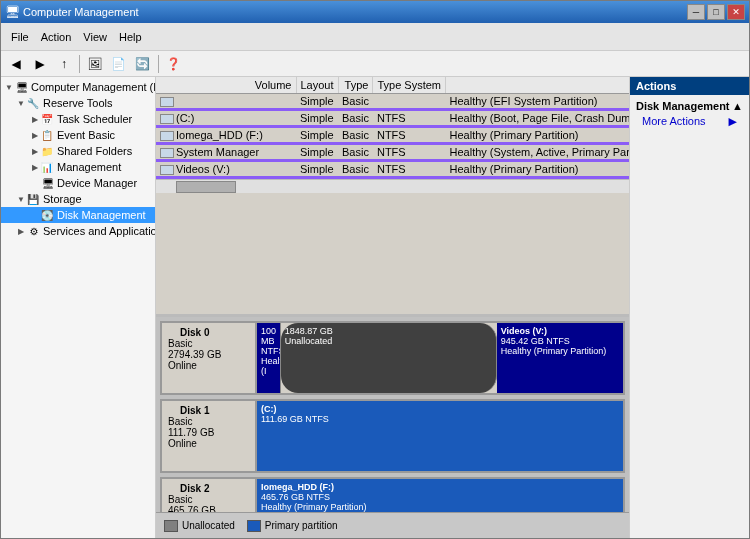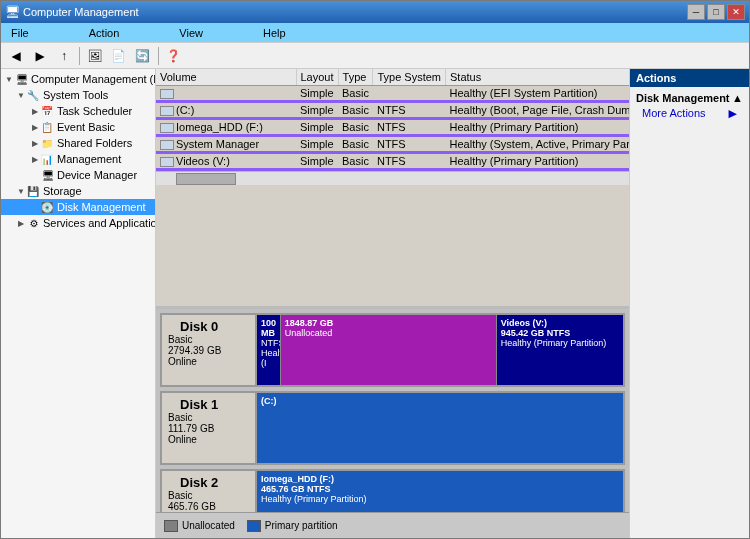--- a/index.html
+++ b/index.html
@@ -54,28 +54,27 @@
       border: 1px solid #888;
       font-size: 9px;
       cursor: pointer;
       display: flex;
       align-items: center;
       justify-content: center;
       color: #000;
     }
     .title-btn.close { background: #c84444; color: white; }
     .menu-bar {
-      background: #7dd3fc;
-      height: 20px;
+      background: #e5e5e5;
+      height: 28px;
       display: flex;
       align-items: center;
       padding: 0 4px;
       border-bottom: 1px solid #ccc;
       flex-shrink: 0;
-      gap: 48px;
     }
     .menu-item {
       padding: 2px 6px;
       cursor: pointer;
       font-size: 11px;
     }
     .toolbar {
       background: #f0f0f0;
       height: 26px;
       display: flex;
@@ -160,21 +159,21 @@
     .disk-table {
       width: 100%;
       border-collapse: collapse;
       font-size: 11px;
     }
     .disk-table th {
       background: #e8e8e8;
       border-right: 1px solid #ccc;
       border-bottom: 1px solid #999;
       padding: 2px 4px;
-      text-align: left;
+      text-align: right;
       font-weight: normal;
       white-space: nowrap;
       position: sticky;
       top: 0;
     }
     .disk-table td {
       padding: 1px 4px;
       border-bottom: 3px solid #8b5cf6;
       white-space: nowrap;
       vertical-align: middle;
@@ -209,41 +208,41 @@
       display: flex;
       flex-direction: row;
     }
     .disk-info {
       width: 95px;
       padding: 4px 6px;
       font-size: 10px;
       flex-shrink: 0;
       border-right: 2px solid #999;
     }
-    .disk-info-title { font-weight: bold; font-size: 13px; padding-left: 12px; }
+    .disk-info-title { font-weight: bold; font-size: 10px; padding-left: 12px; }
     .disk-segments {
       display: flex;
       flex: 1;
       height: 70px;
     }
     .seg {
       display: flex;
       flex-direction: column;
       justify-content: flex-start;
       padding: 3px 4px;
       font-size: 9px;
       border-right: 1px solid #888;
       overflow: hidden;
     }
     .seg:last-child { border-right: none; }
     .seg.dark { background: #00008b; color: white; }
     .seg.medium { background: #1a5aba; color: white; }
-    .seg.unalloc { background: #a21caf; color: white; }
+    .seg.unalloc { background: #404040; color: white; border-radius: 17px; }
     .seg-name { font-weight: bold; font-size: 9px; }
-    .seg-size { font-size: 9px; font-weight: bold; }
+    .seg-size { font-size: 9px; }
     .seg-type { font-size: 9px; }
     .seg-status { font-size: 9px; }
     .footer {
       background: #c8c8c8;
       height: 26px;
       border-top: 1px solid #999;
       display: flex;
       align-items: center;
       padding: 0 8px;
       gap: 12px;
@@ -339,21 +338,21 @@
     <div class="sidebar">
 
       <div class="tree-item" style="padding-left:2px">
         <span class="tree-expander">▼</span>
         <span class="tree-icon">🖥</span>
         <span class="tree-label">Computer Management (Local)</span>
       </div>
       <div class="tree-item" style="padding-left:14px">
         <span class="tree-expander">▼</span>
         <span class="tree-icon">🔧</span>
-        <span class="tree-label">System Tools</span>
+        <span class="tree-label">Reserve Tools</span>
       </div>
       <div class="tree-item" style="padding-left:28px">
         <span class="tree-expander">▶</span>
         <span class="tree-icon">📅</span>
         <span class="tree-label">Task Scheduler</span>
       </div>
       <div class="tree-item" style="padding-left:28px">
         <span class="tree-expander">▶</span>
         <span class="tree-icon">📋</span>
         <span class="tree-label">Event Basic</span>
@@ -486,20 +485,21 @@
           <div class="disk-block-row">
             <div class="disk-info">
               <div class="disk-info-title">Disk 1</div>
               <div>Basic</div>
               <div>111.79 GB</div>
               <div>Online</div>
             </div>
             <div class="disk-segments">
               <div class="seg medium" style="flex:10">
                 <span class="seg-name">(C:)</span>
+                <span class="seg-size">111.69 GB NTFS</span>
               </div>
             </div>
           </div>
         </div>
 
         <div class="disk-block">
           <div class="disk-block-row">
             <div class="disk-info">
               <div class="disk-info-title">Disk 2</div>
               <div>Basic</div>

